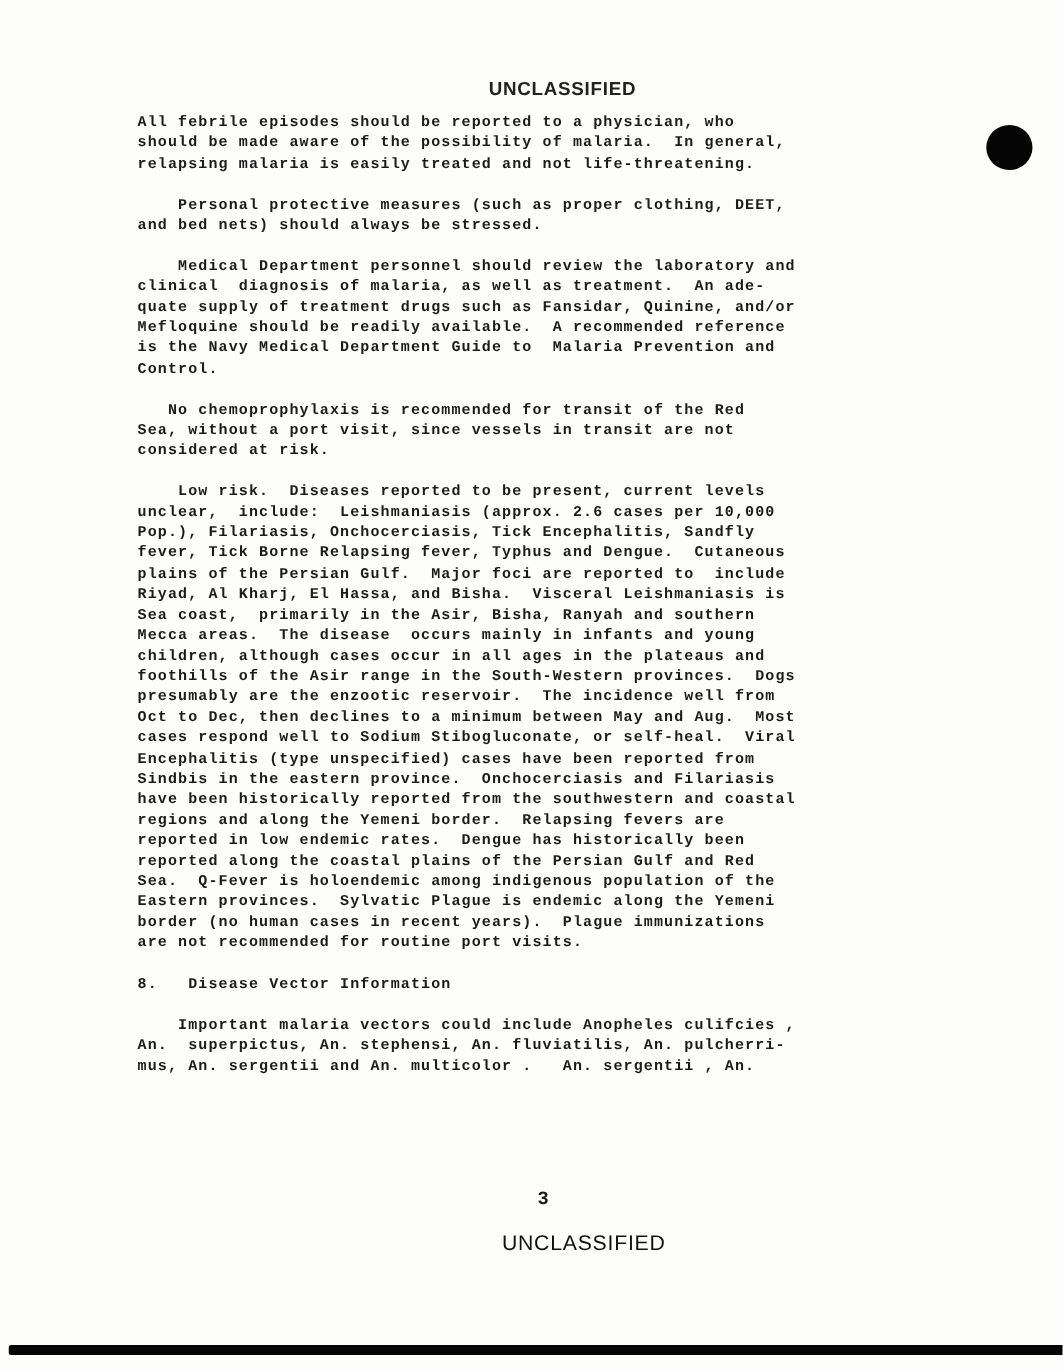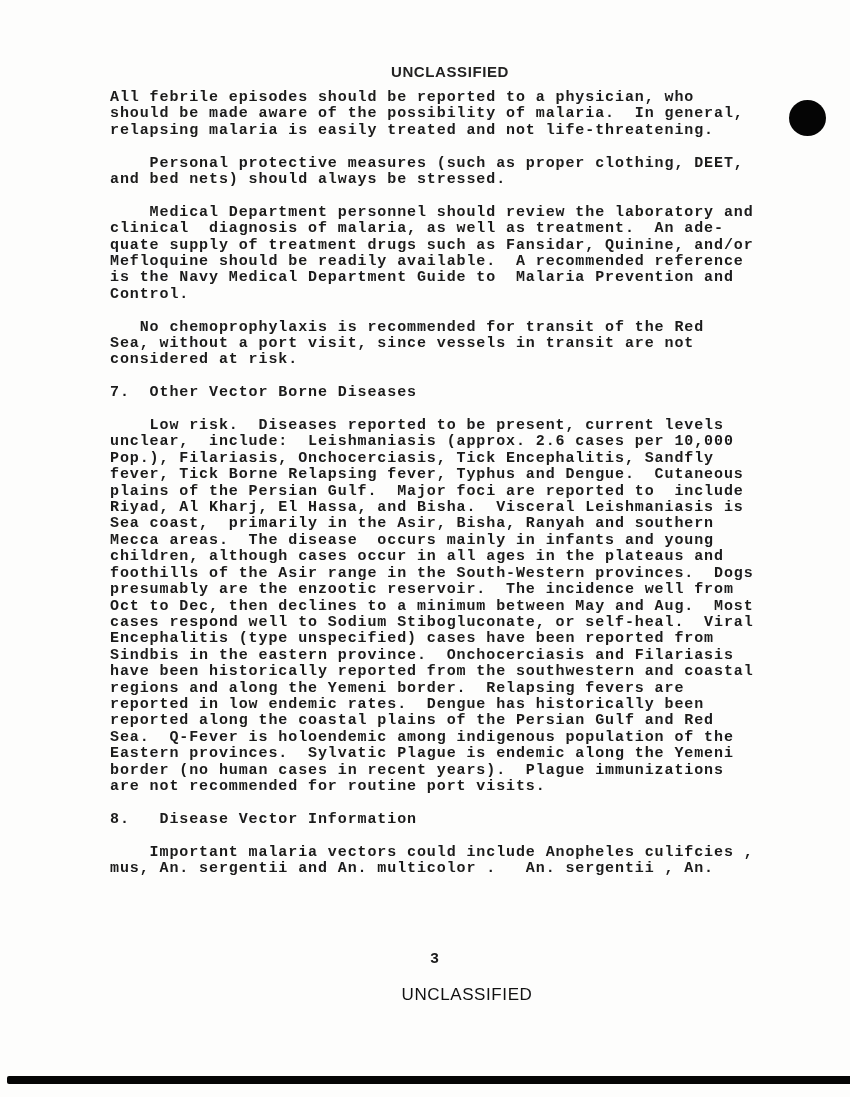--- a/index.html
+++ b/index.html
@@ -18,21 +18,21 @@
   .page{position:absolute;inset:0;text-decoration:underline;}
   .header-class{
     position:absolute;top:63px;left:110px;width:680px;
     text-align:center;
     font-family:"Liberation Sans","DejaVu Sans",sans-serif;
     font-size:15px;font-weight:bold;letter-spacing:0.6px;
     color:#222;
   }
   .doc-text{
     position:absolute;top:90px;left:110px;width:700px;
-    font-size:15px;font-weight:bold;
+    font-size:12px;font-weight:bold;
     letter-spacing:0.9px;line-height:16.4px;
     color:var(--ink);
   }
   .para{margin:0 0 16.4px 0;}
   .line{white-space:pre;min-height:16.4px;}
   .page-number{
     position:absolute;top:951px;left:110px;width:650px;
     text-align:center;
     font-size:15px;font-weight:bold;letter-spacing:0.9px;
     color:var(--ink);
@@ -80,23 +80,20 @@
         <div class="line">Mefloquine should be readily available.  A recommended reference</div>
         <div class="line">is the Navy Medical Department Guide to  Malaria Prevention and</div>
         <div class="line">Control.</div>
       </div>
       <div class="para">
         <div class="line">   No chemoprophylaxis is recommended for transit of the Red</div>
         <div class="line">Sea, without a port visit, since vessels in transit are not</div>
         <div class="line">considered at risk.</div>
       </div>
       <div class="para">
-        <div class="line">7.  Other Vector Borne Diseases</div>
-      </div>
-      <div class="para">
         <div class="line">    Low risk.  Diseases reported to be present, current levels</div>
         <div class="line">unclear,  include:  Leishmaniasis (approx. 2.6 cases per 10,000</div>
         <div class="line">Pop.), Filariasis, Onchocerciasis, Tick Encephalitis, Sandfly</div>
         <div class="line">fever, Tick Borne Relapsing fever, Typhus and Dengue.  Cutaneous</div>
         <div class="line">plains of the Persian Gulf.  Major foci are reported to  include</div>
         <div class="line">Riyad, Al Kharj, El Hassa, and Bisha.  Visceral Leishmaniasis is</div>
         <div class="line">Sea coast,  primarily in the Asir, Bisha, Ranyah and southern</div>
         <div class="line">Mecca areas.  The disease  occurs mainly in infants and young</div>
         <div class="line">children, although cases occur in all ages in the plateaus and</div>
         <div class="line">foothills of the Asir range in the South-Western provinces.  Dogs</div>
@@ -112,20 +109,21 @@
         <div class="line">Sea.  Q-Fever is holoendemic among indigenous population of the</div>
         <div class="line">Eastern provinces.  Sylvatic Plague is endemic along the Yemeni</div>
         <div class="line">border (no human cases in recent years).  Plague immunizations</div>
         <div class="line">are not recommended for routine port visits.</div>
       </div>
       <div class="para">
         <div class="line">8.   Disease Vector Information</div>
       </div>
       <div class="para">
         <div class="line">    Important malaria vectors could include Anopheles culifcies ,</div>
+        <div class="line">An.  superpictus, An. stephensi, An. fluviatilis, An. pulcherri-</div>
         <div class="line">mus, An. sergentii and An. multicolor .   An. sergentii , An.</div>
       </div>
     </div>
 
   <div class="page-number">3</div>
 
   <div class="footer-class">UNCLASSIFIED</div>
 
   <div class="bottom-bar"></div>
 </div>

